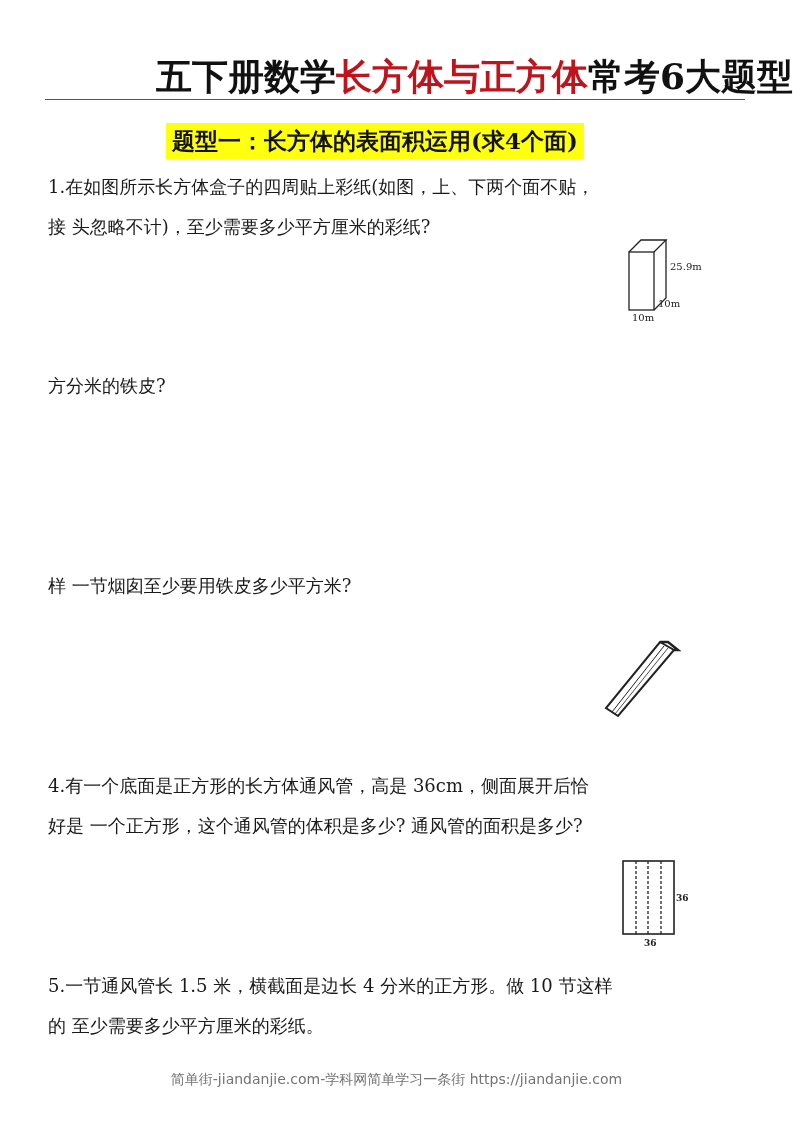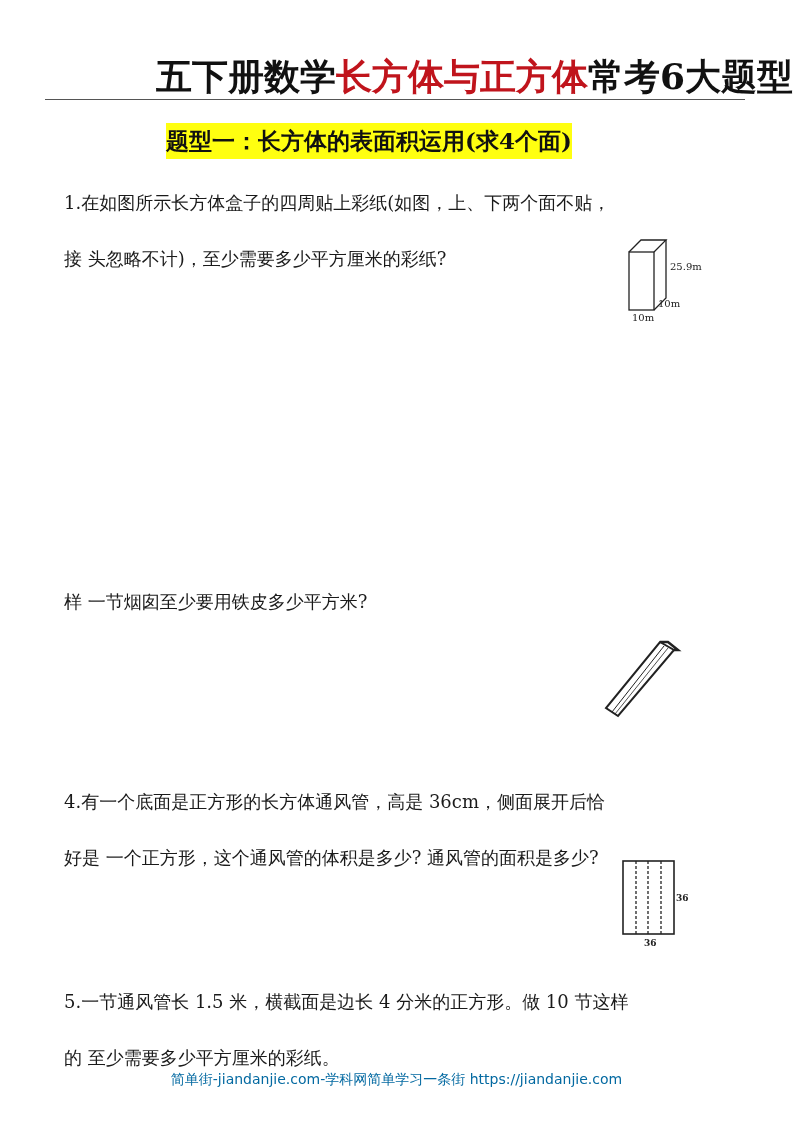--- a/index.html
+++ b/index.html
@@ -1,24 +1,24 @@
 <!DOCTYPE html>
 <html><head>
 <meta charset="utf-8">
 <style>
   html, body { margin:0; padding:0; background:#ffffff; }
   body { width:793px; height:1122px; position:relative; overflow:hidden; font-family:"DejaVu Serif", serif; color:#111; }
   .title { position:absolute; top:50px; left:0; width:793px; text-align:right; font-size:36px; font-weight:bold; letter-spacing:0px; font-family:"DejaVu Serif", serif; line-height:52px; }
   .title .black { color:#111; }
   .title .red { color:#c0141c; }
   .rule { position:absolute; top:99px; left:45px; width:700px; height:1px; background:#555; }
-  .section { position:absolute; top:123px; left:166px; height:36px; padding:0 0; background:#ffff10; font-size:23px; font-weight:bold; line-height:36px; color:#111; white-space:nowrap; }
+  .section { position:absolute; top:123px; left:166px; height:36px; padding:0 6px; background:#ffff10; font-size:23px; font-weight:bold; line-height:36px; color:#111; white-space:nowrap; }
   .q { position:absolute; left:48px; width:700px; font-size:18px; line-height:40px; color:#1a1a1a; }
-  .q p { margin:16px; white-space:nowrap; }
-  .footer { position:absolute; top:1071px; left:0; width:793px; text-align:center; font-family:"DejaVu Sans", sans-serif; font-size:14px; color:#0369a1; }
+  .q p { margin:0; white-space:nowrap; }
+  .footer { position:absolute; top:1071px; left:0; width:793px; text-align:center; font-family:"DejaVu Sans", sans-serif; font-size:14px; color:#737373; }
   .fig { position:absolute; }
   .fig svg text { font-family:"DejaVu Serif", serif; }
 </style>
 </head>
 <body>
 
 <div class="title">
   <span class="black">五下册数学</span><span class="red">长方体与正方体</span><span class="black">常考6大题型</span>
 </div>
 <div class="rule"></div>
@@ -36,20 +36,21 @@
       <polyline points="11,18 23,6 48,6 36,18"></polyline>
       <polyline points="48,6 48,64 36,76"></polyline>
     </g>
     <text x="52" y="36" font-size="10" fill="#222">25.9m</text>
     <text x="40" y="73" font-size="10" fill="#222">10m</text>
     <text x="14" y="87" font-size="10" fill="#222">10m</text>
   </svg>
 </div>
 
 <div class="q" style="top:366px;">
+  <p>方分米的铁皮?</p>
 </div>
 
 <div class="q" style="top:566px;">
   <p>样 一节烟囱至少要用铁皮多少平方米?</p>
 </div>
 <div class="fig" style="left:598px; top:636px;">
   <svg width="86" height="86" viewBox="0 0 86 86">
     <g fill="none" stroke="#222" stroke-width="2">
       <path d="M62,6 L76,14 L20,80 L8,72 Z"></path>
       <path d="M62,6 L70,6 L80,14 L76,14" stroke-width="2.5"></path>

